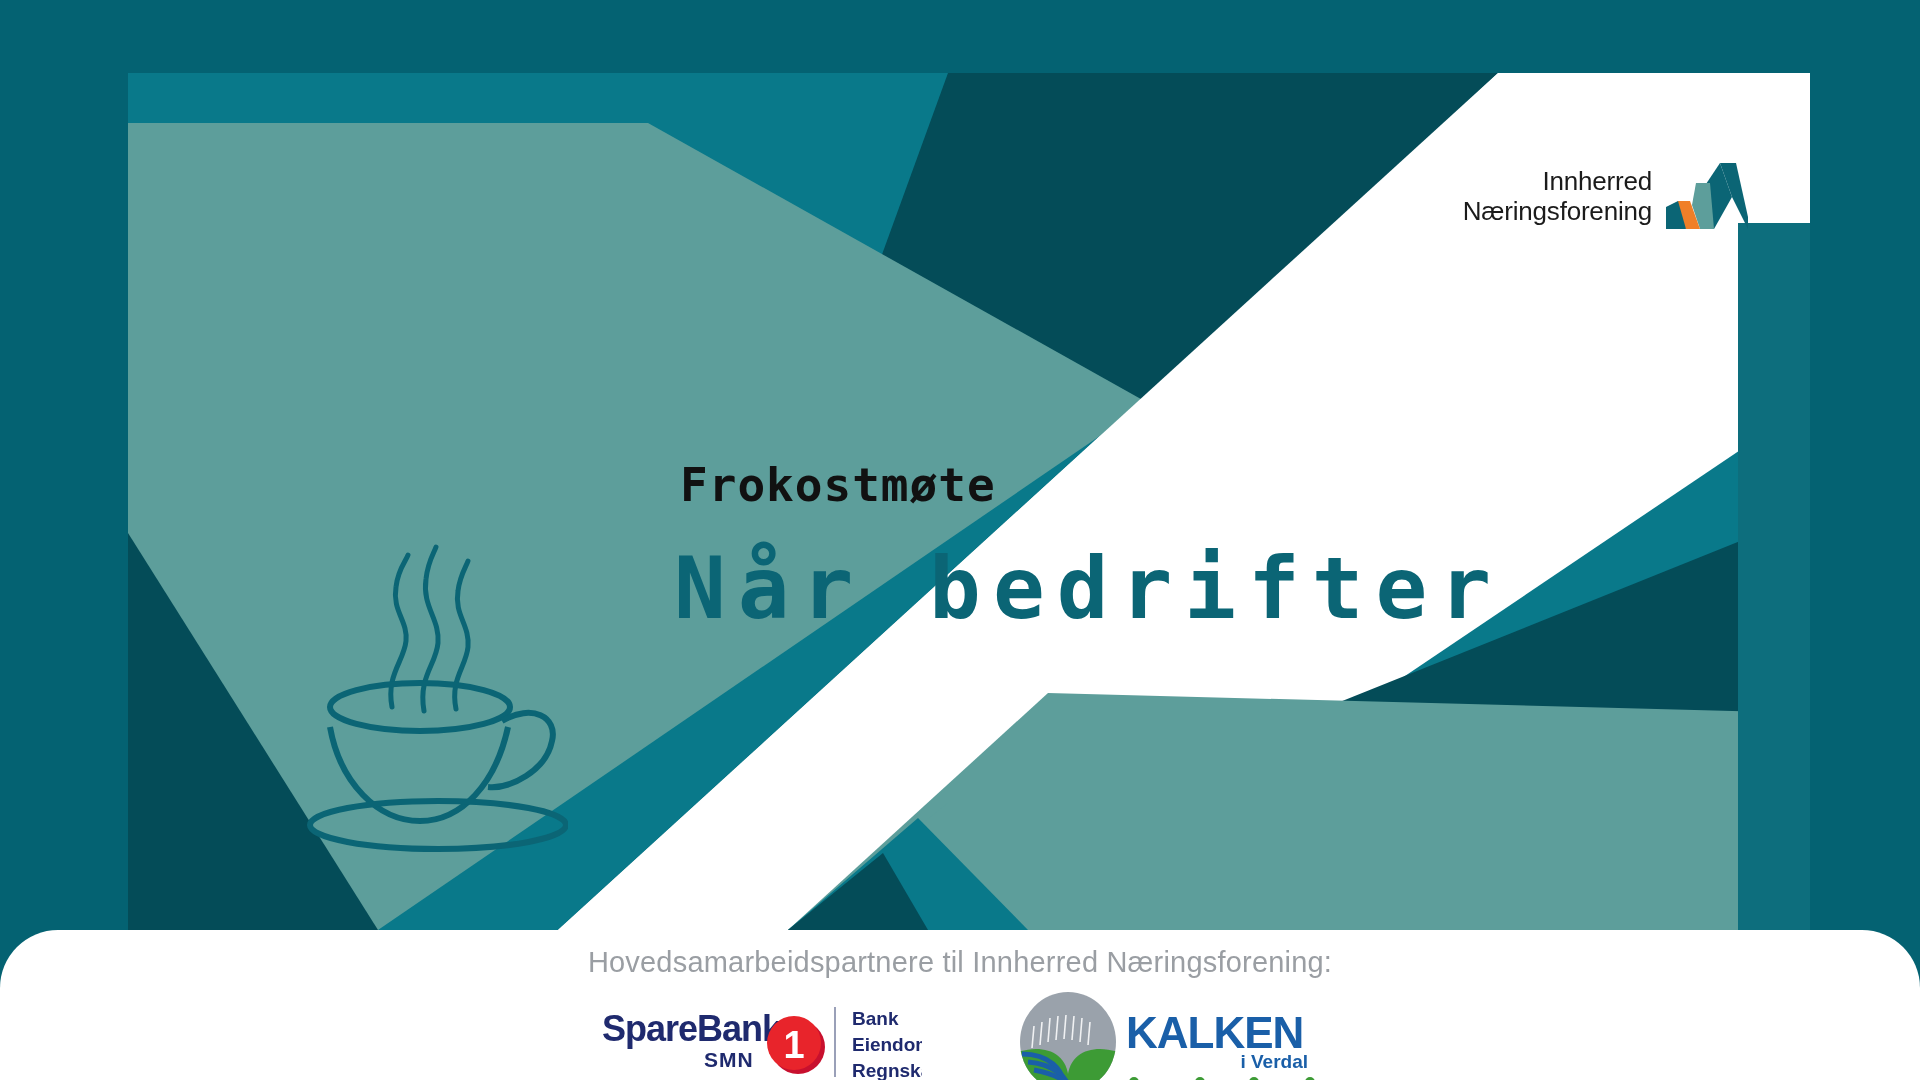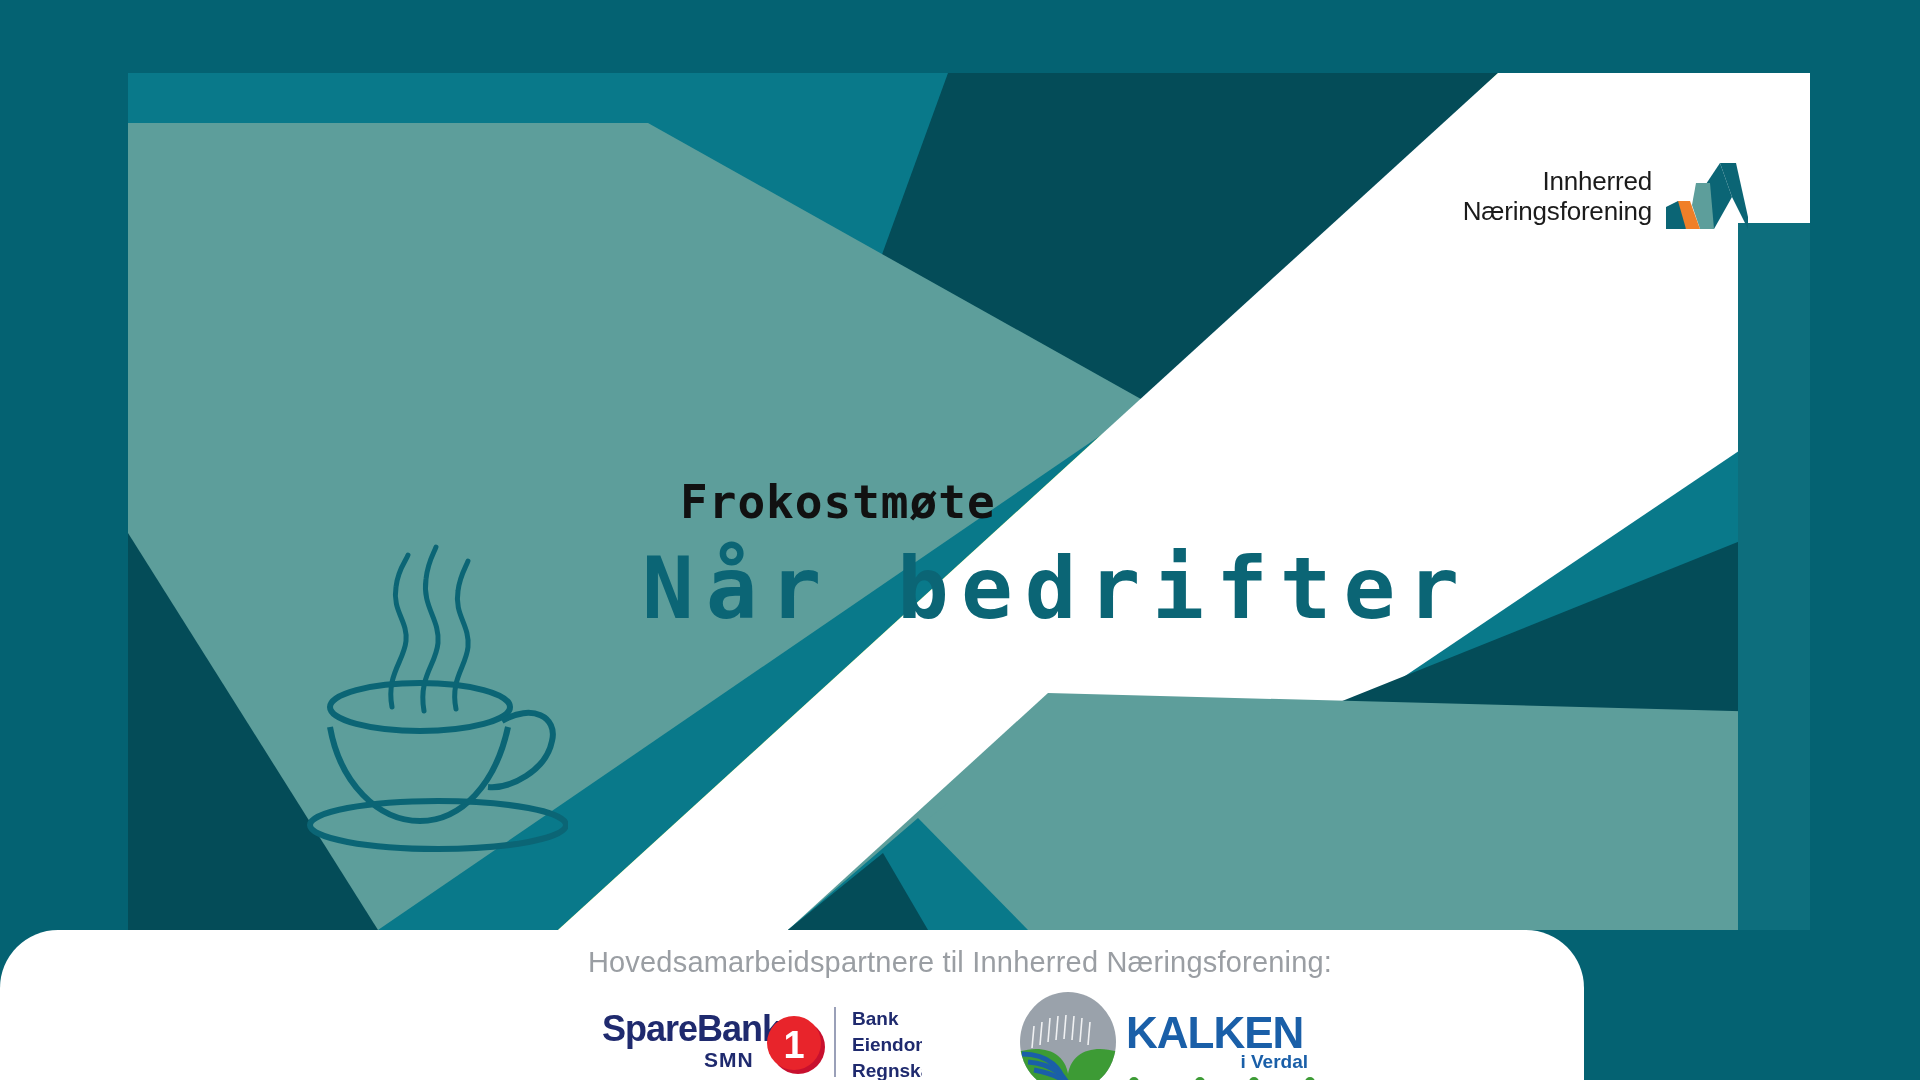--- a/index.html
+++ b/index.html
@@ -22,39 +22,39 @@
     overflow: hidden;
   }
 
   
   .card {
     position: absolute;
     left: 128px;
     top: 73px;
     width: 1682px;
     height: 857px;
-    background: #84cc16;
+    background: #e5e5e5;
     overflow: hidden;
   }
 
   .deco-svg {
     position: absolute;
     left: 0;
     top: 0;
     width: 100%;
     height: 100%;
     pointer-events: none;
   }
 
   
   .footer-panel {
     position: absolute;
     left: 0;
     top: 930px;
-    width: 1584px;
+    width: 1920px;
     height: 150px;
     background: #ffffff;
     border-top-left-radius: 58px;
     border-top-right-radius: 58px;
   }
 
   .footer-title {
     position: absolute;
     left: 0;
     top: 16px;
@@ -101,31 +101,31 @@
     position: absolute;
     right: 72px;
     top: 228px;
     width: 168px;
   }
 
   
   .kicker {
     position: absolute;
     left: 552px;
-    top: 402px;
+    top: 385px;
     font-family: "DejaVu Sans Mono", "Liberation Mono", monospace;
     font-size: 46px;
     font-weight: 700;
     color: #111111;
     letter-spacing: 1px;
     white-space: nowrap;
   }
   .headline {
     position: absolute;
-    left: 514px;
+    left: 546px;
     top: 462px;
     font-family: "DejaVu Sans Mono", "Liberation Mono", monospace;
     font-size: 86px;
     font-weight: 700;
     color: #0b6575;
     line-height: 1.24;
     letter-spacing: 12px;
     white-space: nowrap;
   }
   .headline .line { display: block; }

